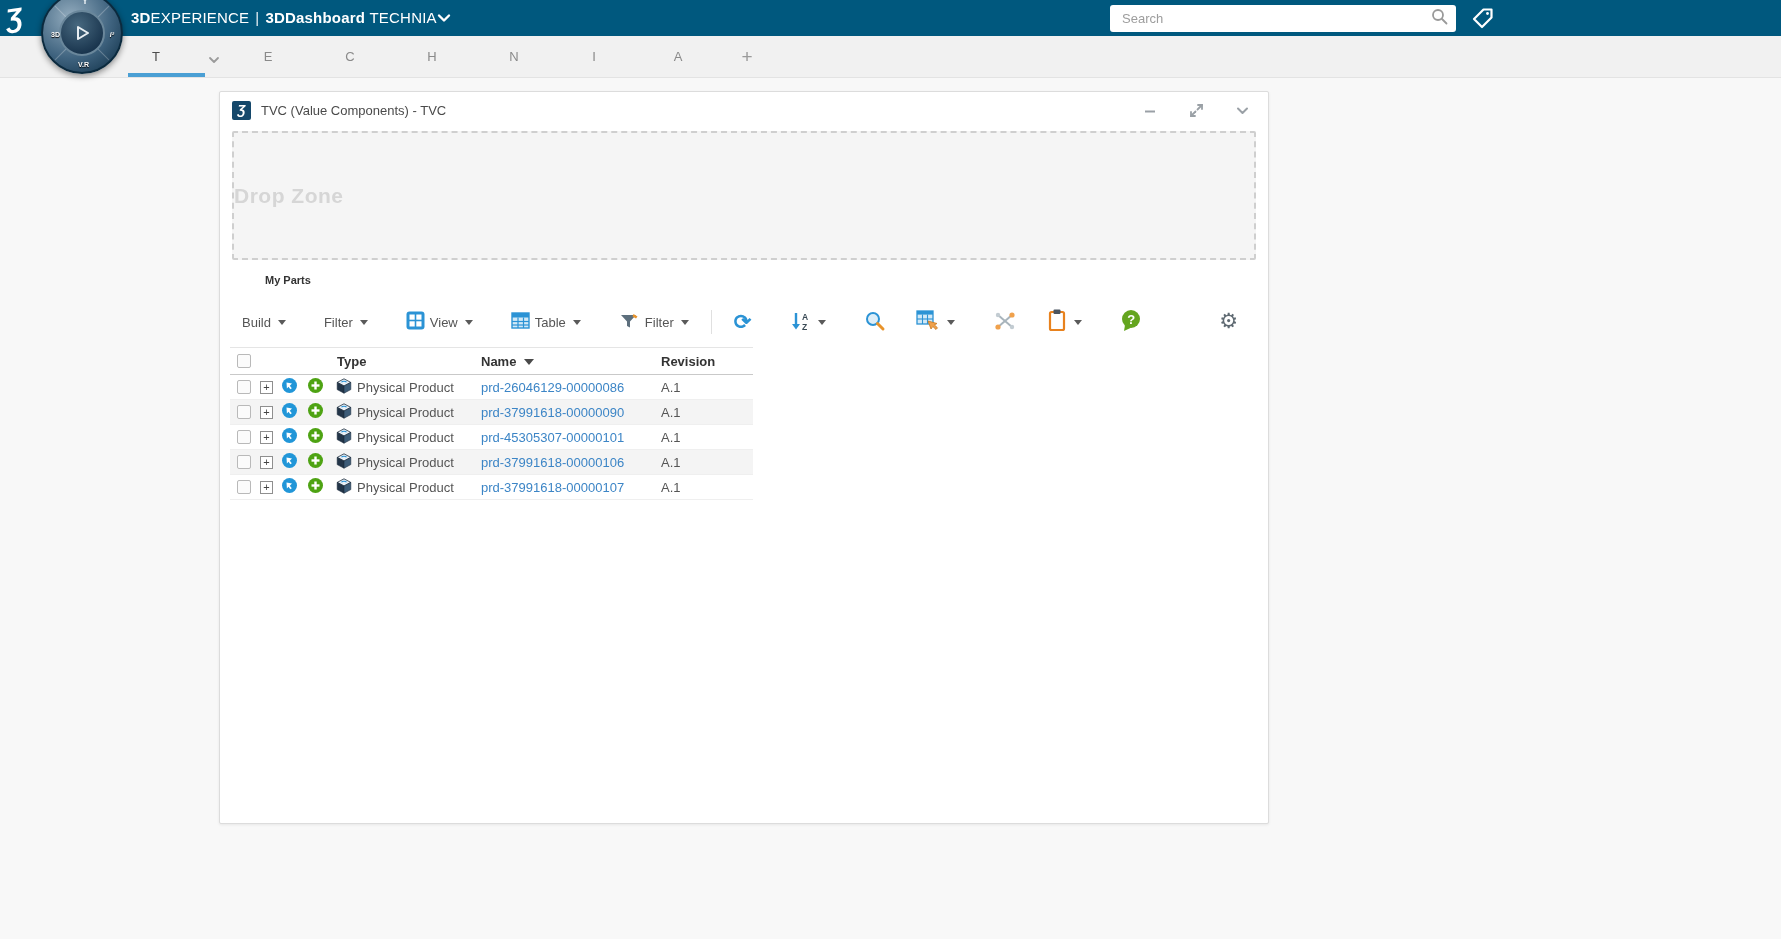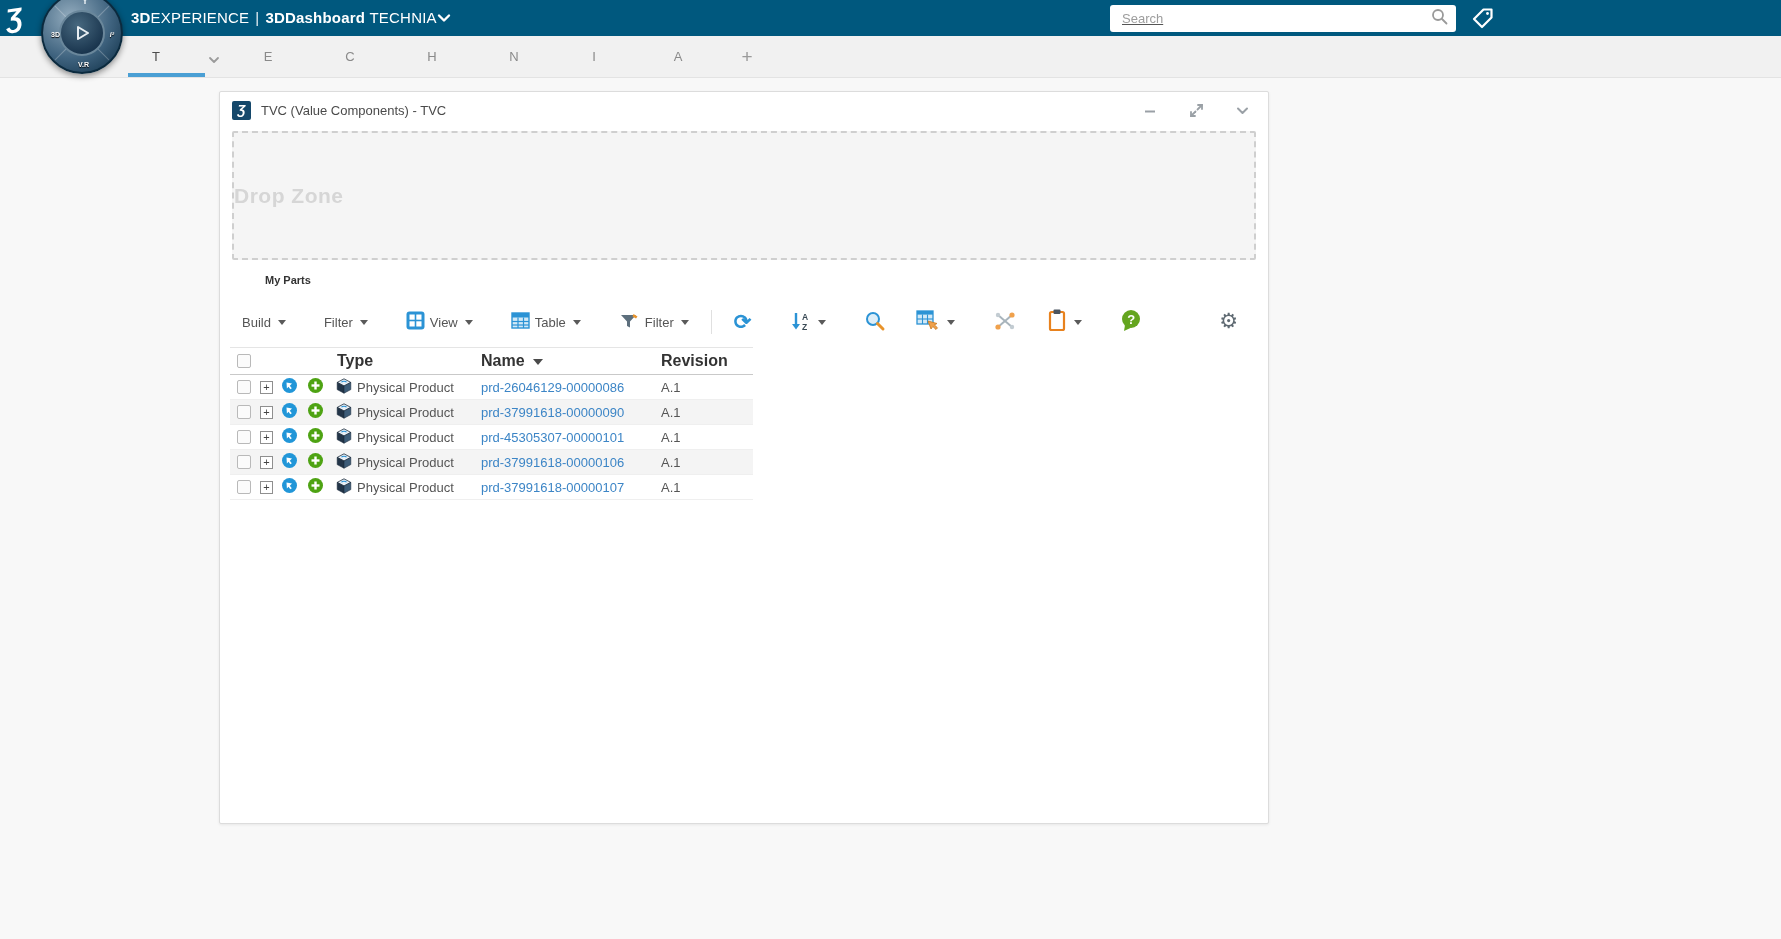--- a/index.html
+++ b/index.html
@@ -47,21 +47,21 @@
   .topbar-title {
     position:absolute; left:131px; top:0; height:36px; line-height:36px;
     color:#fff; font-size:15px; letter-spacing:.2px; white-space:nowrap;
   }
   .topbar-title .bold { font-weight:bold; }
   .topbar-title .sep { margin:0 6px; font-weight:normal; opacity:.9; }
   .topbar-chevron { position:absolute; left:437px; top:11px; }
 
   .search-wrap {
     position:absolute; left:1110px; top:5px; width:346px; height:27px;
-    background:#fff; border-radius:3px; display:flex; align-items:center;text-decoration:underline;
+    background:#fff; border-radius:3px; display:flex; align-items:center;
   }
   .search-input {
     flex:1; border:none; outline:none; background:transparent;
     font-family:"Liberation Sans", sans-serif; font-size:13px; color:#444;
     padding:0 8px 0 12px;
   }
   .search-input::placeholder { color:#9d9d9d; }
   .search-mag { margin-right:8px; flex:0 0 auto; }
   .tag-icon { position:absolute; left:1470px; top:6px; }
 
@@ -125,21 +125,21 @@
     border-top:5px solid #5a5a5a; display:inline-block; margin-left:2px;
   }
   .refresh-glyph { font-size:21px; color:#2b93d5; font-weight:bold; line-height:20px; }
   .gear-btn { position:absolute; right:10px; top:5px; font-size:21px; color:#5f6a72; cursor:pointer; line-height:24px; }
 
   
   .parts-table { position:absolute; left:10px; top:255px; width:523px; }
   .thead {
     display:flex; align-items:center; height:28px;
     border-top:1px solid #e5e5e5; border-bottom:1px solid #c9c9c9;
-    font-weight:bold; color:#333; font-size:16px;
+    font-weight:bold; color:#333; font-size:13px;
   }
   .trow {
     display:flex; align-items:center; height:25px;
     border-bottom:1px solid #efefef; font-size:13px; color:#555;
   }
   .trow.alt { background:#f4f4f4; }
   .c-check { width:30px; padding-left:7px; flex:0 0 auto; }
   .c-exp   { width:22px; flex:0 0 auto; }
   .c-nav   { width:26px; flex:0 0 auto; }
   .c-plus  { width:28px; flex:0 0 auto; }

